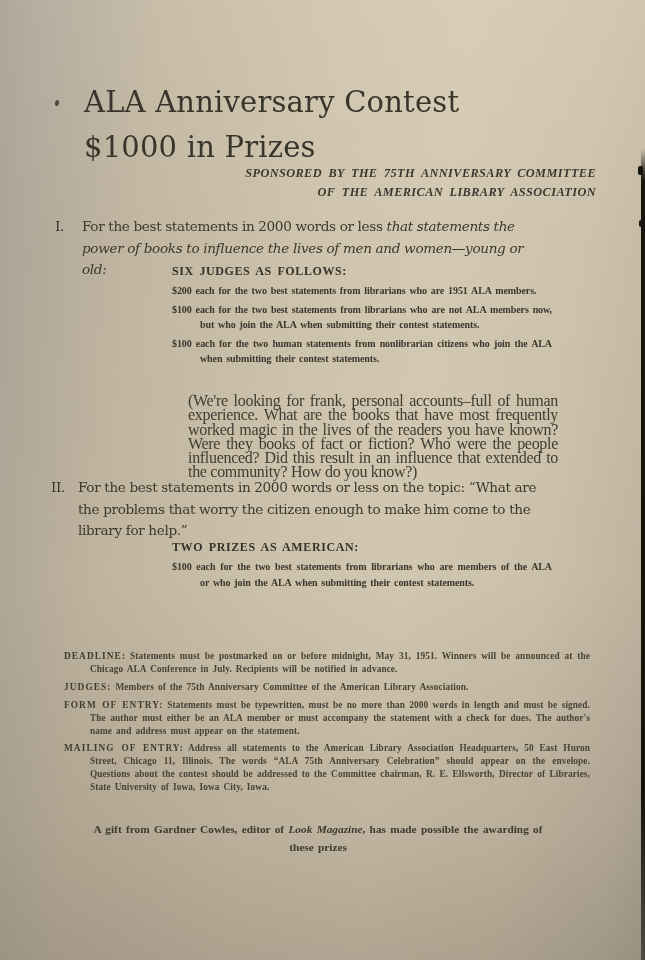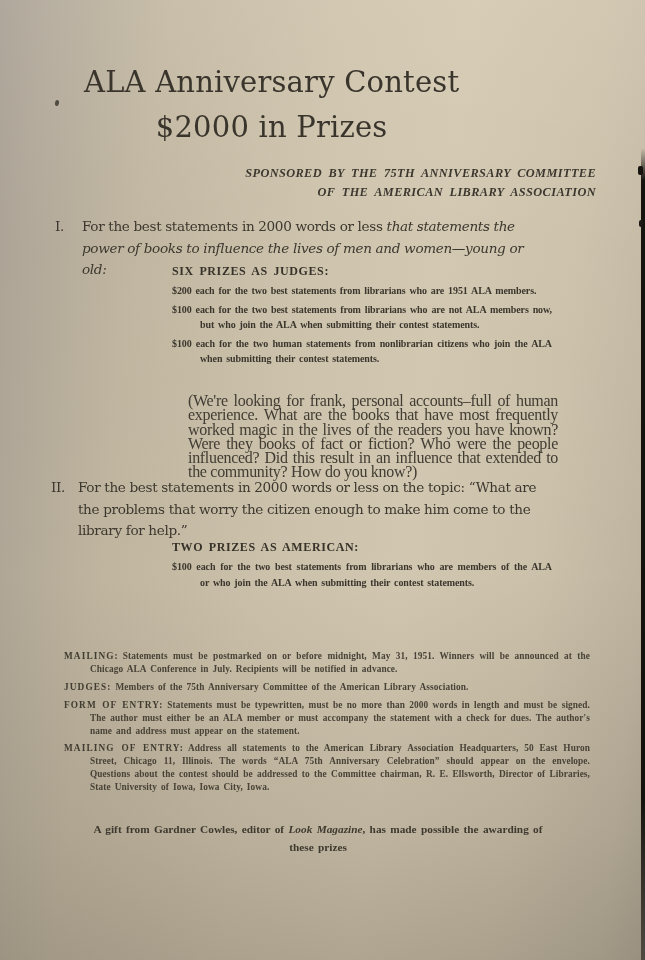--- a/index.html
+++ b/index.html
@@ -8,21 +8,21 @@
     width:645px;height:960px;
     overflow:hidden;
     font-family:"Liberation Serif", serif;
     color:#3a352d;
     background:
       linear-gradient(180deg, rgba(255,250,235,0.14) 0%, rgba(255,250,235,0.04) 26%, rgba(0,0,0,0) 60%, rgba(95,88,76,0.16) 86%, rgba(95,88,76,0.30) 100%),
       linear-gradient(97deg, #a29a8e 0%, #aca395 6%, #bfb49e 22%, #ccc1aa 45%, #d1c6af 62%, #cbc0a9 80%, #beb39f 94%, #b2a795 100%);
   }
   .abs{position:absolute;}
   
-  .title{left:84px;top:60px;font-family:"DejaVu Serif", serif;font-size:29px;line-height:45px;font-weight:400;color:#39342c;letter-spacing:0.2px;text-align:center;}
+  .title{left:84px;top:80px;font-family:"DejaVu Serif", serif;font-size:29px;line-height:45px;font-weight:400;color:#39342c;letter-spacing:0.2px;}
   .artifact{left:55px;top:100px;width:4px;height:6px;border-radius:50% 50% 50% 60%;background:#514c42;transform:rotate(14deg);}
   
   .sponsor{top:164px;left:156px;width:440px;text-align:right;font-style:italic;font-weight:bold;font-size:12.3px;line-height:19px;letter-spacing:0.4px;word-spacing:3px;color:#3c372f;}
   
   .section{display:flex;font-family:"DejaVu Serif", serif;font-size:13.6px;line-height:21.5px;letter-spacing:-0.35px;color:#3d382f;}
   .sec1{left:55px;top:216px;width:496px;}
   .sec2{left:51px;top:477px;width:500px;}
   .numeral{flex:0 0 27px;}
   .sec-text{flex:1;}
   .ital{font-style:italic;}
@@ -51,34 +51,34 @@
 </style>
 </head>
 <body>
 
 <div class="page">
 
   <div class="abs artifact"></div>
 
   <div class="abs title">
     <div>ALA Anniversary Contest</div>
-    <div>$2000 in Prizes</div>
+    <div>$1000 in Prizes</div>
   </div>
 
   <div class="abs sponsor">
     <div>SPONSORED BY THE 75TH ANNIVERSARY COMMITTEE</div>
     <div>OF THE AMERICAN LIBRARY ASSOCIATION</div>
   </div>
 
   <div class="abs section sec1">
     <div class="numeral">I.</div>
     <div class="sec-text"><span>For the best statements in 2000 words or less </span><span class="ital">that statements the power of books to influence the lives of men and women—young or old:</span></div>
   </div>
 
-  <div class="abs prizes-head ph1">SIX PRIZES AS JUDGES:</div>
+  <div class="abs prizes-head ph1">SIX JUDGES AS FOLLOWS:</div>
 
   <div class="abs prize-list pl1">
     <p>$200 each for the two best statements from librarians who are 1951 ALA members.</p>
     <p>$100 each for the two best statements from librarians who are not ALA members now, but who join the ALA when submitting their contest statements.</p>
     <p>$100 each for the two human statements from nonlibrarian citizens who join the ALA when submitting their contest statements.</p>
   </div>
 
   <div class="abs note note1">(We're looking for frank, personal accounts–full of human experience.  What are the books that have most frequently worked magic in the lives of the readers you have known?  Were they books of fact or fiction?  Who were the people influenced?  Did this result in an influence that extended to the community?  How do you know?)</div>
 
   <div class="abs section sec2">
@@ -87,21 +87,21 @@
   </div>
 
   <div class="abs prizes-head ph2">TWO PRIZES AS AMERICAN:</div>
 
   <div class="abs prize-list pl2">
     <p>$100 each for the two best statements from librarians who are members of the ALA or who join the ALA when submitting their contest statements.</p>
   </div>
 
 
   <div class="abs details">
-    <p><span class="dlabel">MAILING:</span><span>Statements must be postmarked on or before midnight, May 31, 1951.  Winners will be announced at the Chicago ALA Conference in July.  Recipients will be notified in advance.</span></p>
+    <p><span class="dlabel">DEADLINE:</span><span>Statements must be postmarked on or before midnight, May 31, 1951.  Winners will be announced at the Chicago ALA Conference in July.  Recipients will be notified in advance.</span></p>
     <p><span class="dlabel">JUDGES:</span><span>Members of the 75th Anniversary Committee of the American Library Association.</span></p>
     <p><span class="dlabel">FORM OF ENTRY:</span><span>Statements must be typewritten, must be no more than 2000 words in length and must be signed.  The author must either be an ALA member or must accompany the statement with a check for dues.  The author's name and address must appear on the statement.</span></p>
     <p><span class="dlabel">MAILING OF ENTRY:</span><span>Address all statements to the American Library Association Headquarters, 50 East Huron Street, Chicago 11, Illinois.  The words “ALA 75th Anniversary Celebration” should appear on the envelope.  Questions about the contest should be addressed to the Committee chairman, R. E. Ellsworth, Director of Libraries, State University of Iowa, Iowa City, Iowa.</span></p>
   </div>
 
   <div class="abs footer"><span>A gift from Gardner Cowles, editor of </span><span class="ital">Look Magazine</span><span>, has made possible the awarding of these prizes</span></div>
 
   <div class="abs edge-right"></div>
   <div class="abs blob1"></div>
   <div class="abs blob2"></div>

